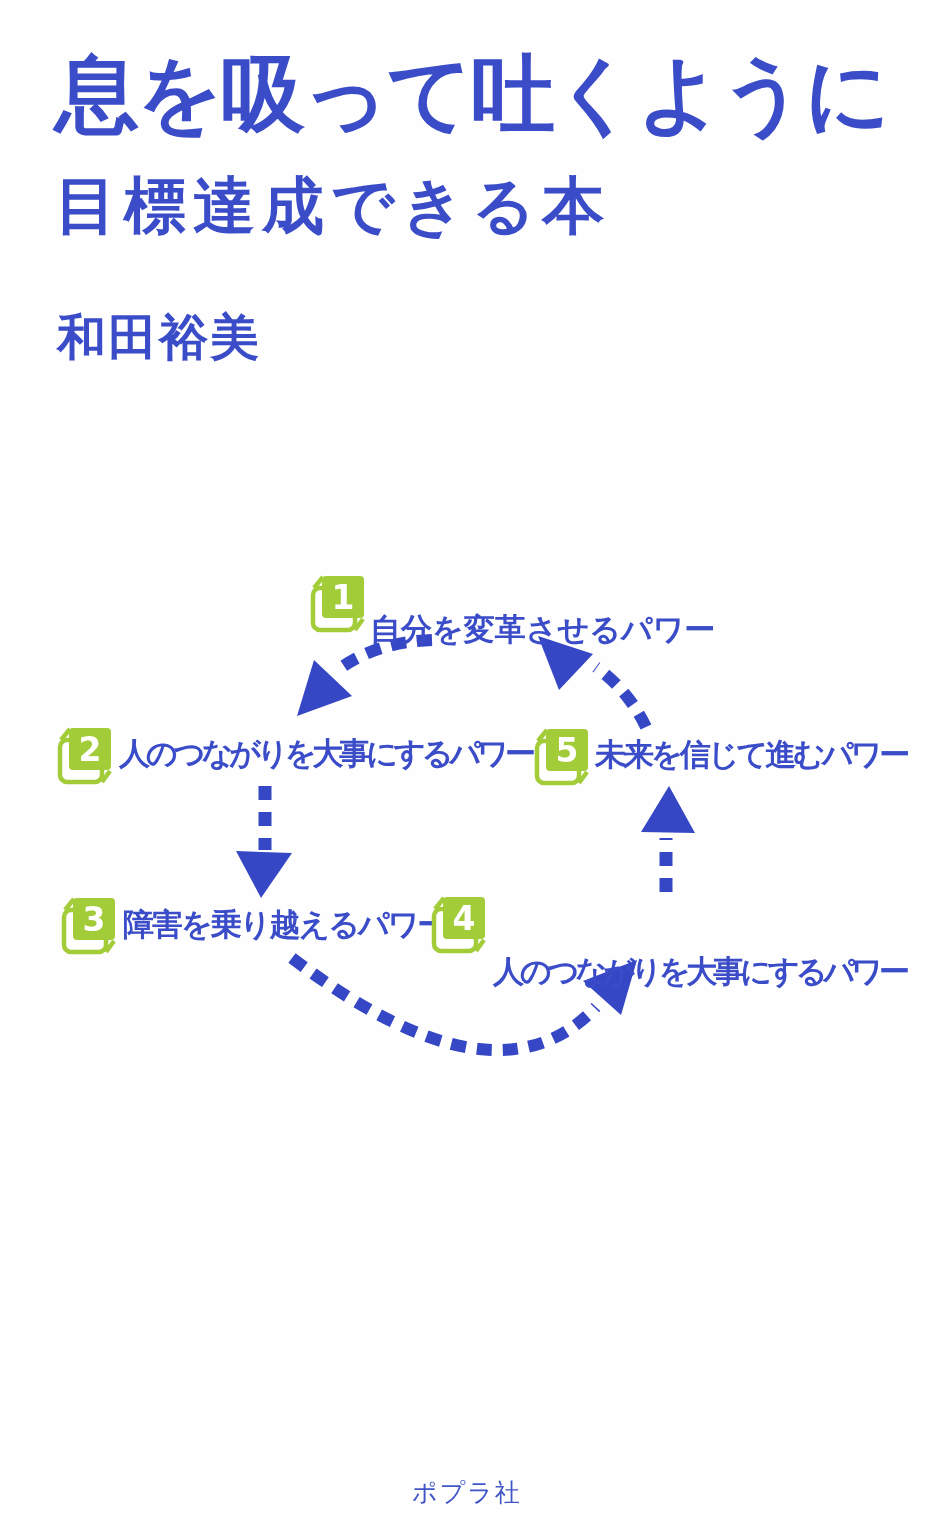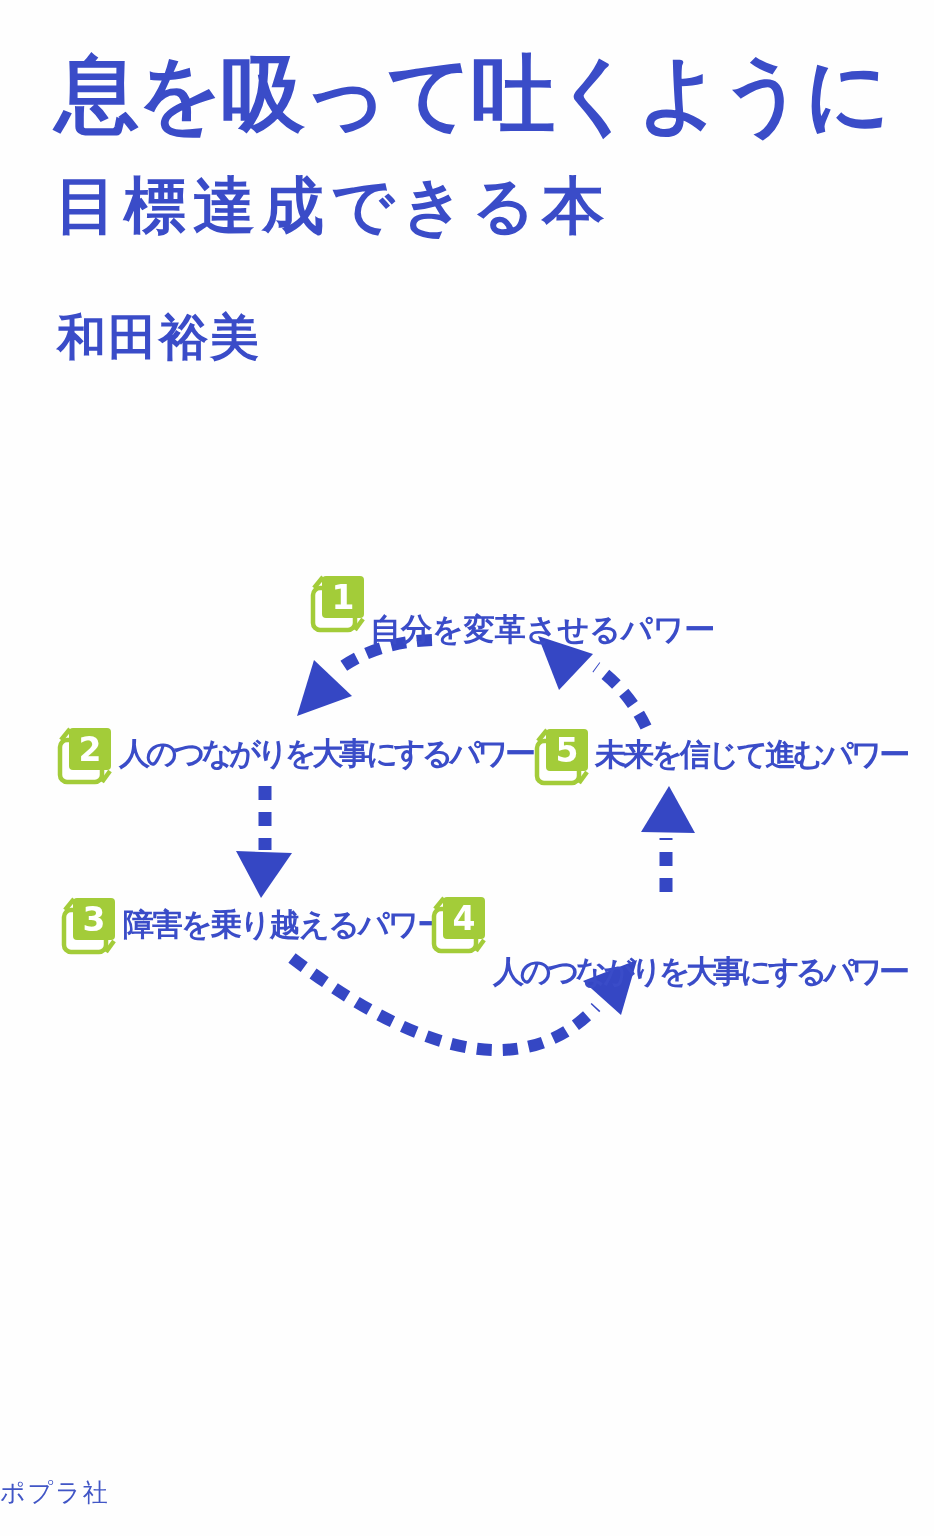--- a/index.html
+++ b/index.html
@@ -36,21 +36,21 @@
   .ls3{letter-spacing:-3px;}
   .ls4{letter-spacing:-4px;}
 
   .badge{position:absolute;width:56px;height:60px;}
 
   
   .arrows{position:absolute;left:0;top:0;width:934px;height:1536px;pointer-events:none;}
 
   
   .publisher{
-    position:absolute;left:0;right:0;top:1476px;
+    position:absolute;left:0;right:0;top:1476px;text-align:center;
     color:#4156c6;font-size:25px;letter-spacing:2px;font-weight:500;
   }
 </style>
 </head>
 <body>
 
 <div class="cover">
 
   <div class="title">
     <div class="title-line1">息を吸って吐くように</div>

